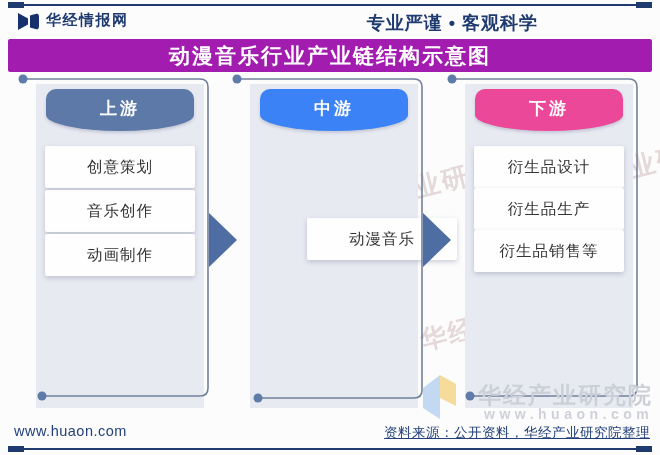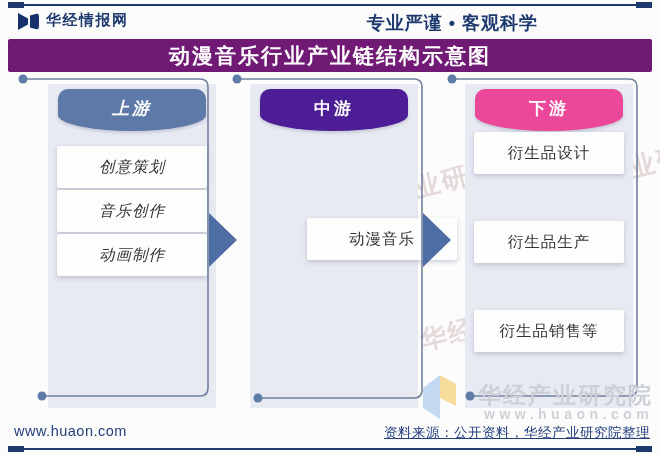--- a/index.html
+++ b/index.html
@@ -17,42 +17,42 @@
   .logo{position:absolute;left:18px;top:3px;width:22px;height:17px;}
   .logo .l1{position:absolute;left:0;top:0;width:10px;height:17px;background:#16316b;
     clip-path:polygon(0 0,100% 32%,100% 68%,0 100%);}
   .logo .l2{position:absolute;left:12px;top:0;width:9px;height:17px;background:#16316b;
     border-radius:0 4px 4px 0;clip-path:polygon(0 14%,100% 0,100% 100%,0 86%);}
   .brand-name{position:absolute;left:46px;top:1px;font-size:15px;font-weight:700;
     color:#1e3a6f;letter-spacing:1.5px;}
   .slogan{position:absolute;right:12px;top:1px;font-size:18px;font-weight:700;
     color:#1e3a6f;letter-spacing:1px;}
   
-  .title-bar{position:absolute;left:8px;top:39px;width:644px;height:33px;background:#701a75;
+  .title-bar{position:absolute;left:8px;top:39px;width:644px;height:33px;background:#a21caf;
     border-radius:2px;display:flex;align-items:center;justify-content:center;}
   .title-bar span{color:#ffffff;font-size:21px;font-weight:700;letter-spacing:2px;}
   
   .panel{position:absolute;top:84px;width:168px;height:324px;background:#e8eaf2;}
-  .panel.p1{left:48px;font-style:italic;}
+  .panel.p1{left:36px;}
   .panel.p2{left:250px;}
   .panel.p3{left:465px;}
   .col-header{position:absolute;left:10px;top:5px;width:148px;height:42px;
     border-radius:10px 10px 74px 74px / 10px 10px 16px 16px;
     display:flex;align-items:center;justify-content:center;
     box-shadow:0 2px 3px rgba(90,100,130,.25);}
   .col-header span{color:#ffffff;font-size:17px;font-weight:700;letter-spacing:3px;
     margin-top:-4px;}
   .hdr-up{background:#5c79a7;}
-  .hdr-mid{background:#4c1d95;}
+  .hdr-mid{background:#3b82f6;}
   .hdr-down{background:#ec4899;}
   .cards{position:absolute;left:0;width:100%;display:flex;flex-direction:column;
     align-items:center;}
   .cards.c1{top:62px;gap:2px;}
   .cards.c2{top:134px;padding-left:48px;}
-  .cards.c3{top:48px;gap:47px;}
+  .cards.c3{top:62px;}
   .card{width:150px;height:42px;background:#fefefe;border-radius:2px;
     box-shadow:0 2px 5px rgba(80,90,120,.28);
     display:flex;align-items:center;justify-content:center;
     font-size:15.5px;color:#333;letter-spacing:1px;}
   
   .overlay{position:absolute;left:0;top:0;pointer-events:none;}
   
   .wm-diag{position:absolute;font-size:26px;font-weight:700;
     color:rgba(190,160,155,.38);letter-spacing:2px;transform:rotate(-14deg);
     white-space:nowrap;pointer-events:none;}

